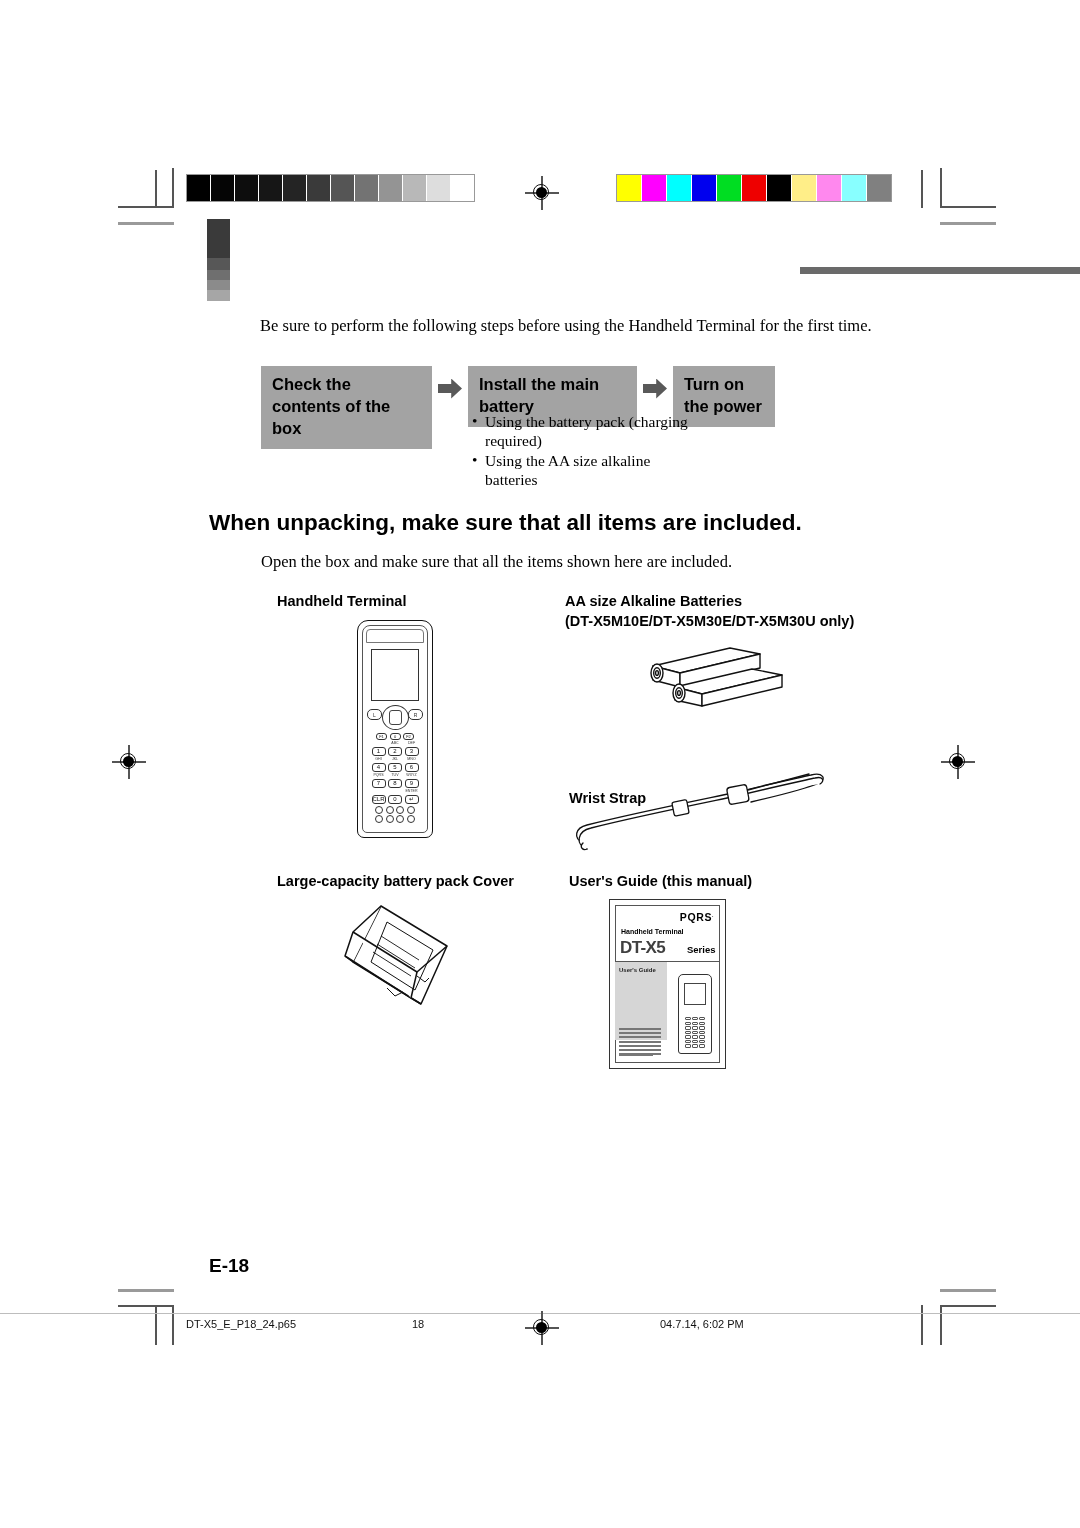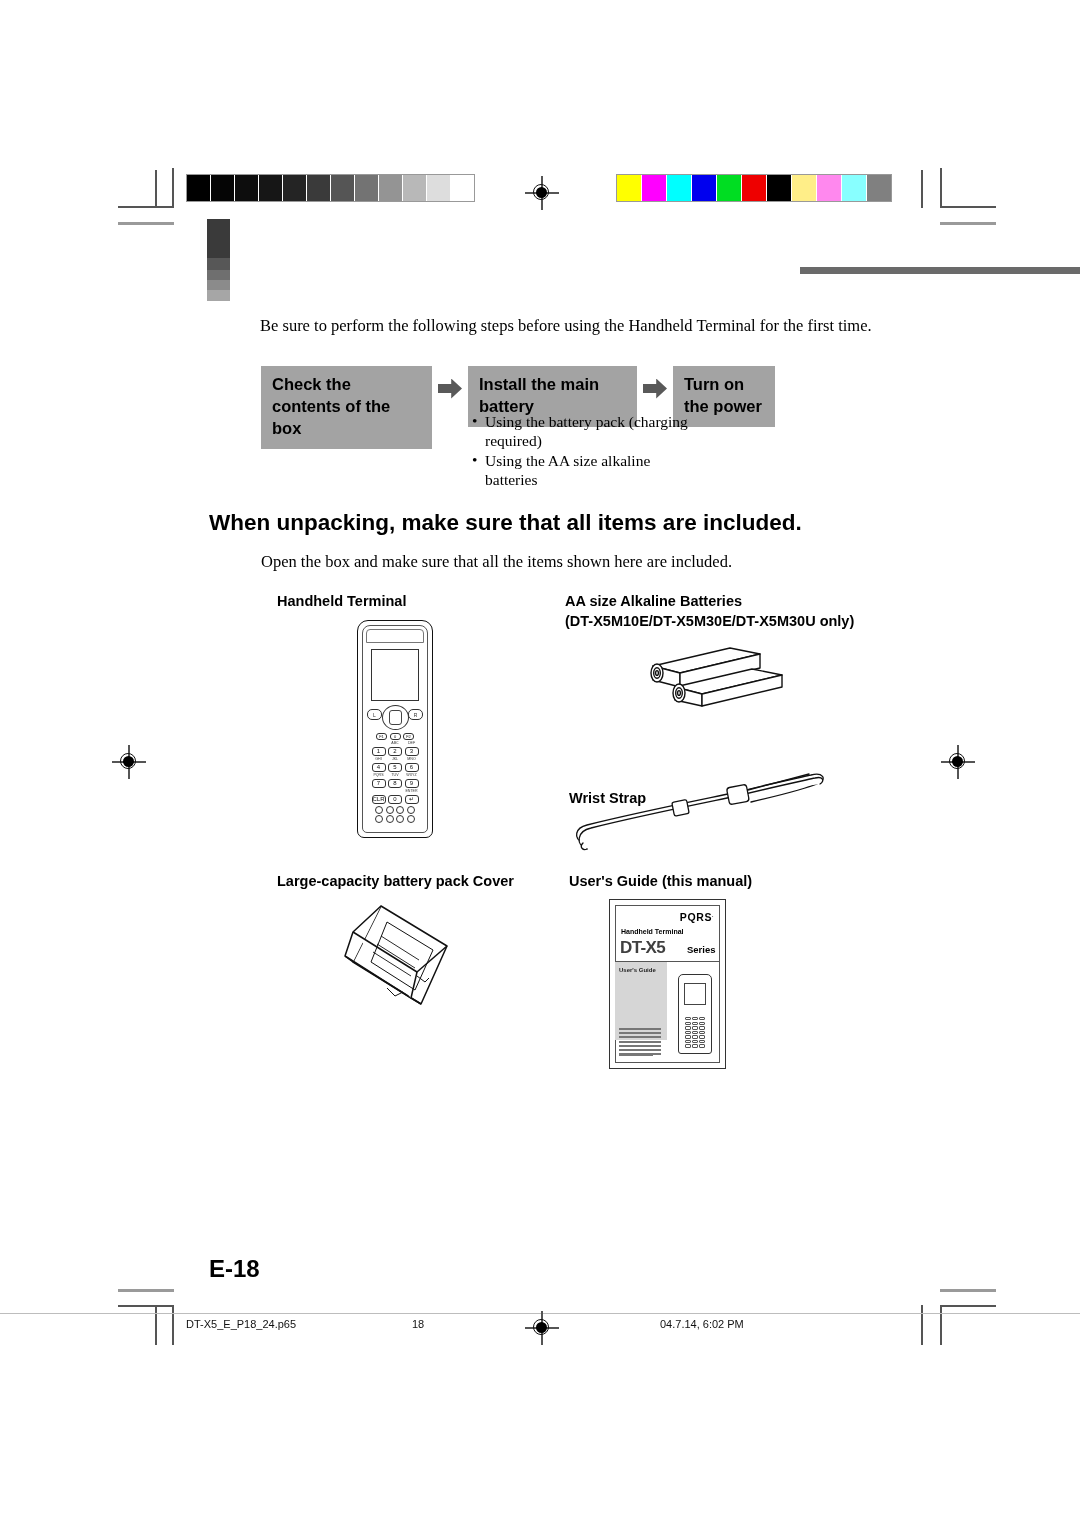--- a/index.html
+++ b/index.html
@@ -462,21 +462,21 @@
     border: 0.6px solid #555;
     border-radius: 1px;
     box-sizing: border-box;
   }
 
   
   .page-num {
     position: absolute;
     left: 209px;
     top: 1255px;
-    font-size: 24px;
+    font-size: 19px;
     font-weight: bold;
     color: #000;
   }
   .footer-bar {
     position: absolute;
     left: 0;
     top: 1313px;
     width: 1080px;
     height: 1px;
     background: #bdbdbd;

